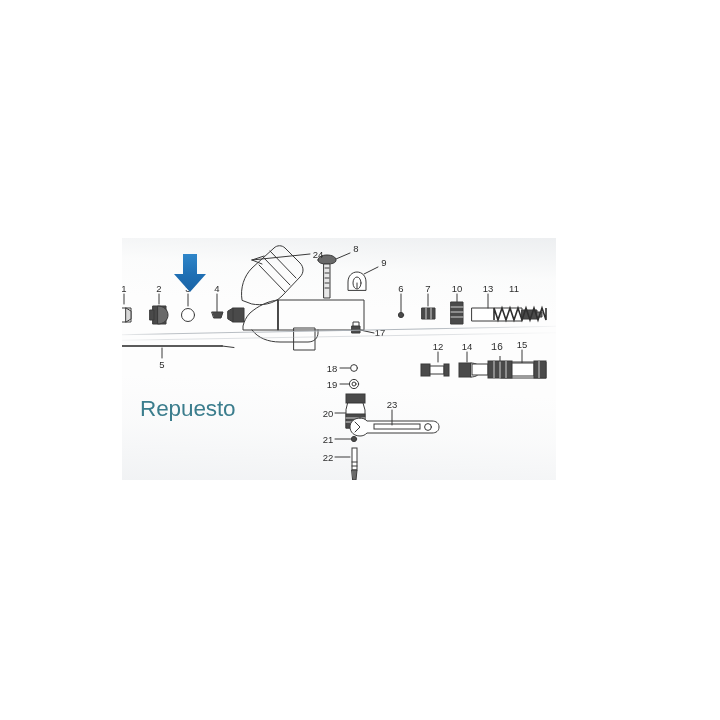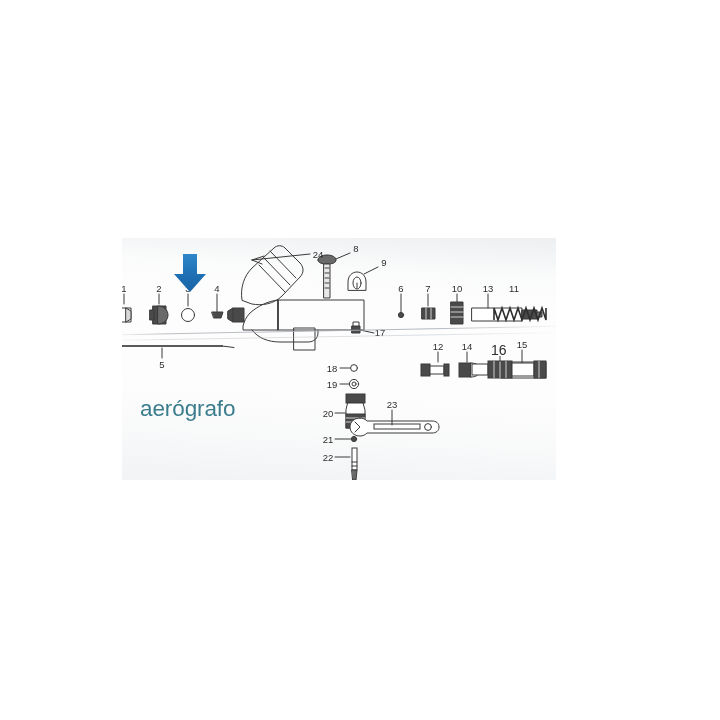--- a/index.html
+++ b/index.html
@@ -295,34 +295,34 @@
       <rect x="2" y="8" width="16" height="11" fill="#ffffff" stroke="#3a3a3a"></rect>
       <rect x="18" y="5" width="24" height="17" fill="#4a4a4a" stroke="#3a3a3a"></rect>
       <line x1="24" y1="5" x2="24" y2="22" stroke="#cfcfcf"></line>
       <line x1="30" y1="5" x2="30" y2="22" stroke="#cfcfcf"></line>
       <line x1="36" y1="5" x2="36" y2="22" stroke="#cfcfcf"></line>
       <rect x="42" y="7" width="22" height="13" fill="#ffffff" stroke="#3a3a3a"></rect>
       <rect x="64" y="5" width="12" height="17" fill="#4a4a4a" stroke="#3a3a3a"></rect>
       <line x1="69" y1="5" x2="69" y2="22" stroke="#cfcfcf"></line>
       <line x1="30" y1="0" x2="30" y2="6" stroke="#3a3a3a"></line>
     </svg>
-    <div style="position:absolute;left:369px;top:104px;font-size:14px;color:#2d2d2d;font-family:Liberation Sans, sans-serif;">16</div>
+    <div style="position:absolute;left:369px;top:104px;font-size:10px;color:#2d2d2d;font-family:Liberation Mono, monospace;">16</div>
 
     <div class="fold f1"></div>
     <div class="fold f2"></div>
   </div>
 
   <svg style="position:absolute;left:172px;top:252px;width:36px;height:42px;" viewBox="0 0 36 42">
     <defs>
       <linearGradient id="arrGrad" x1="0" y1="0" x2="0" y2="1">
         <stop offset="0%" stop-color="#2f86c9"></stop>
         <stop offset="55%" stop-color="#1f6fb4"></stop>
         <stop offset="100%" stop-color="#1a64a6"></stop>
       </linearGradient>
     </defs>
     <path d="M11,2 L25,2 L25,22 L34,22 L18,40 L2,22 L11,22 Z" fill="url(#arrGrad)"></path>
   </svg>
 
   <div id="caption">
-    <span>aerógrafo</span>
+    <span>Repuesto</span>
   </div>
 
 </div>
 
 </body></html>

